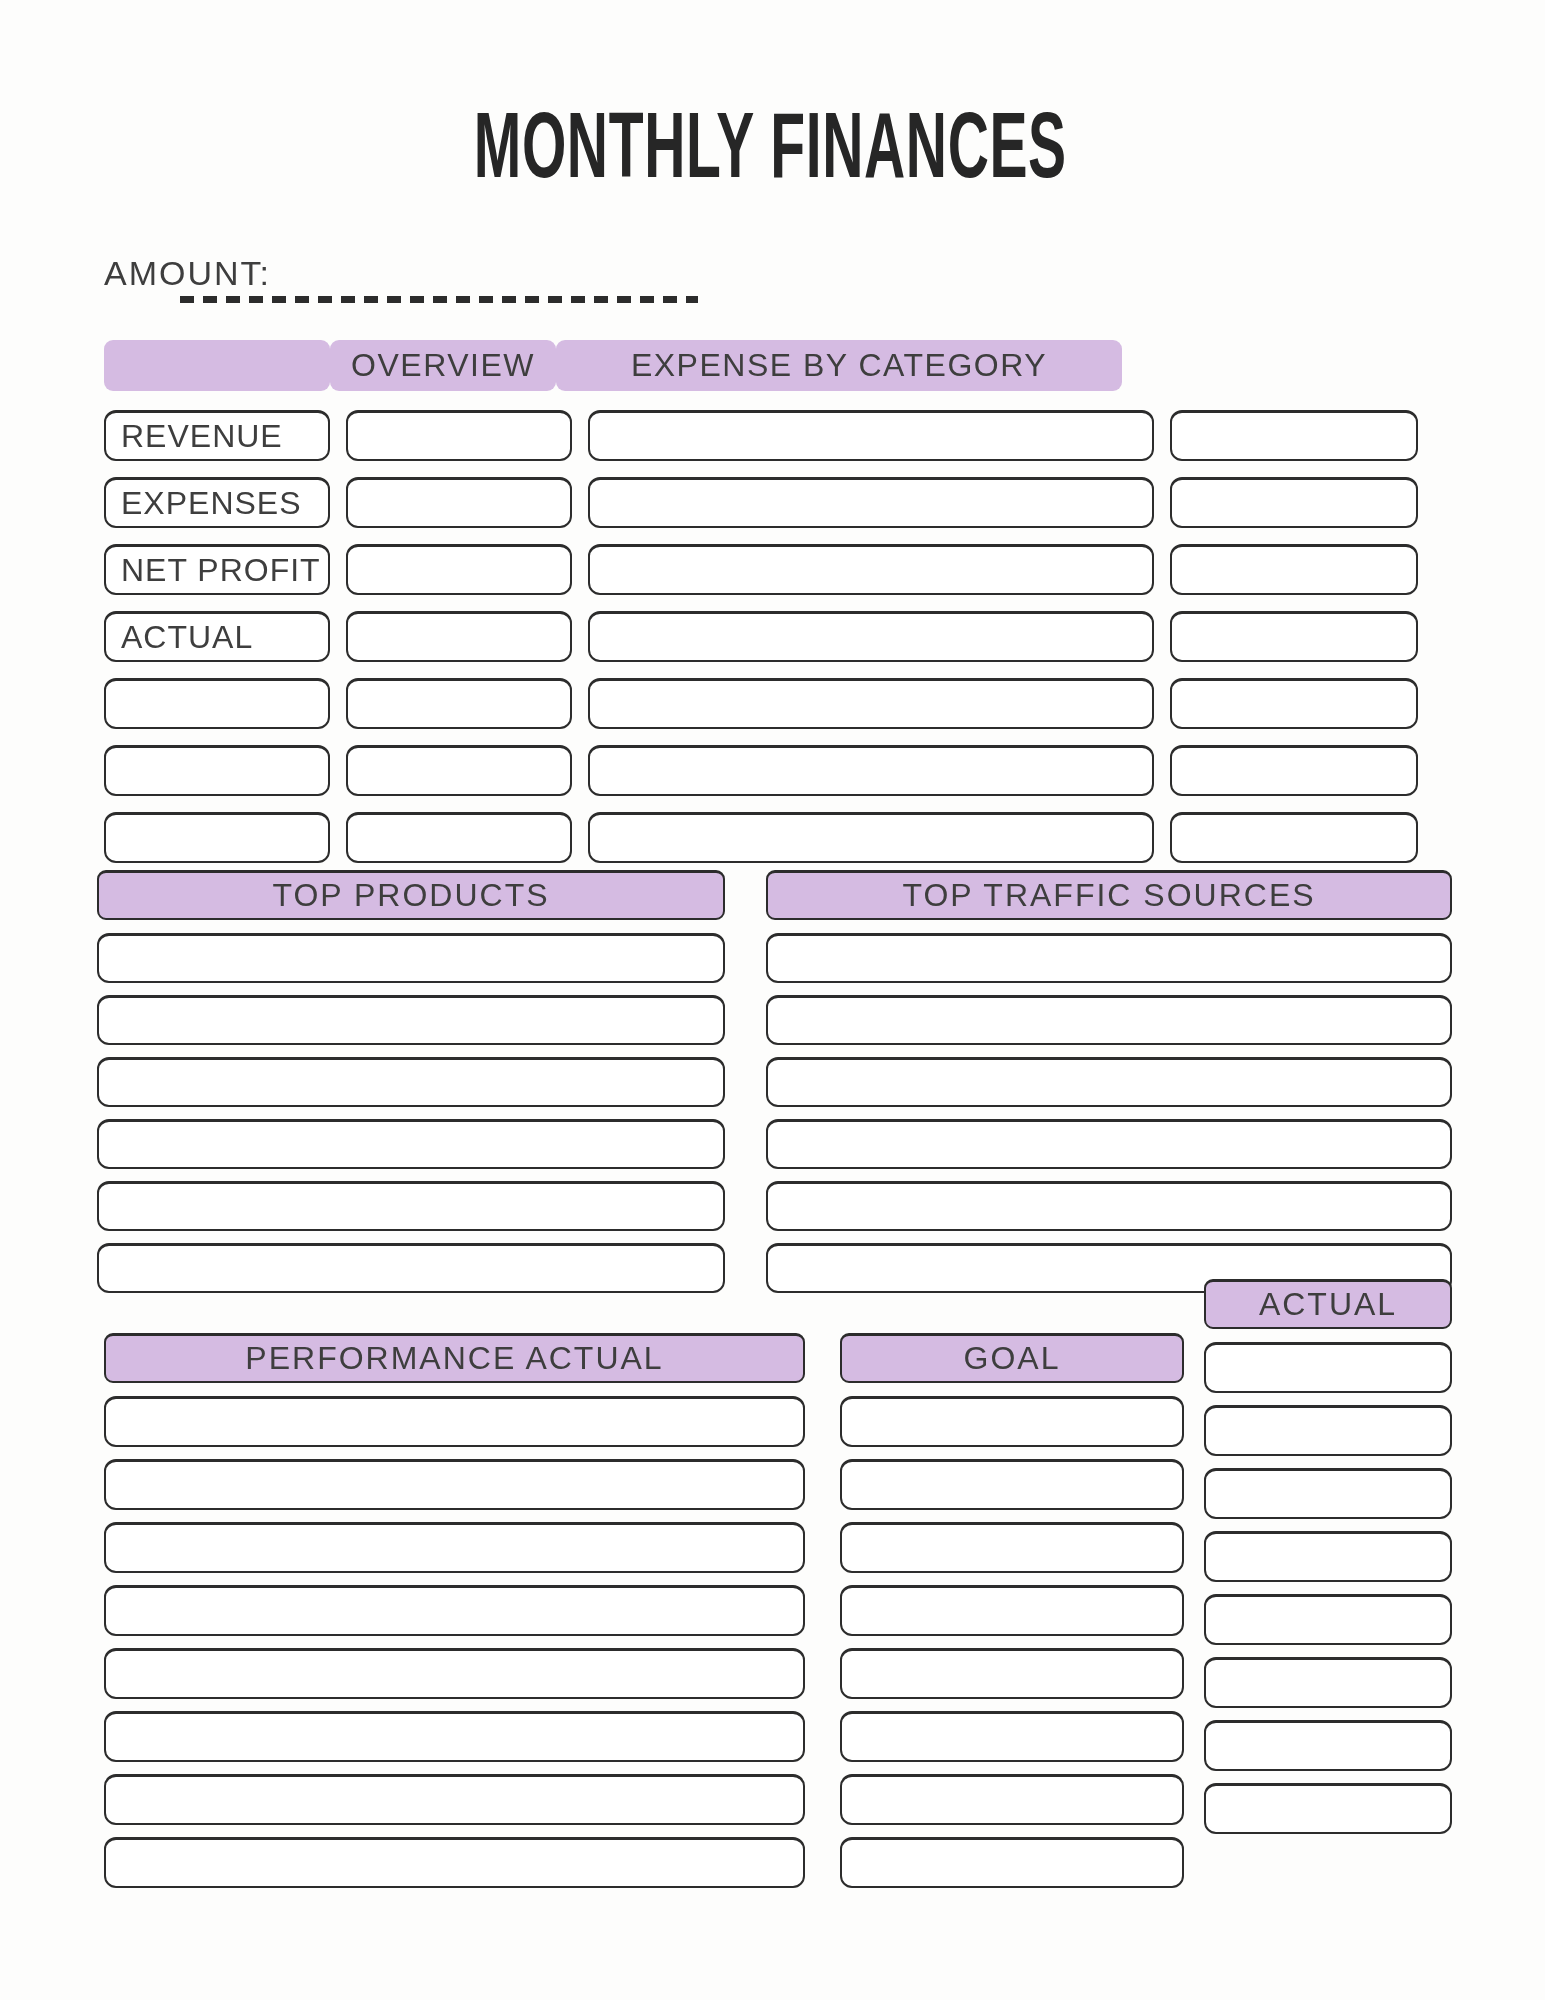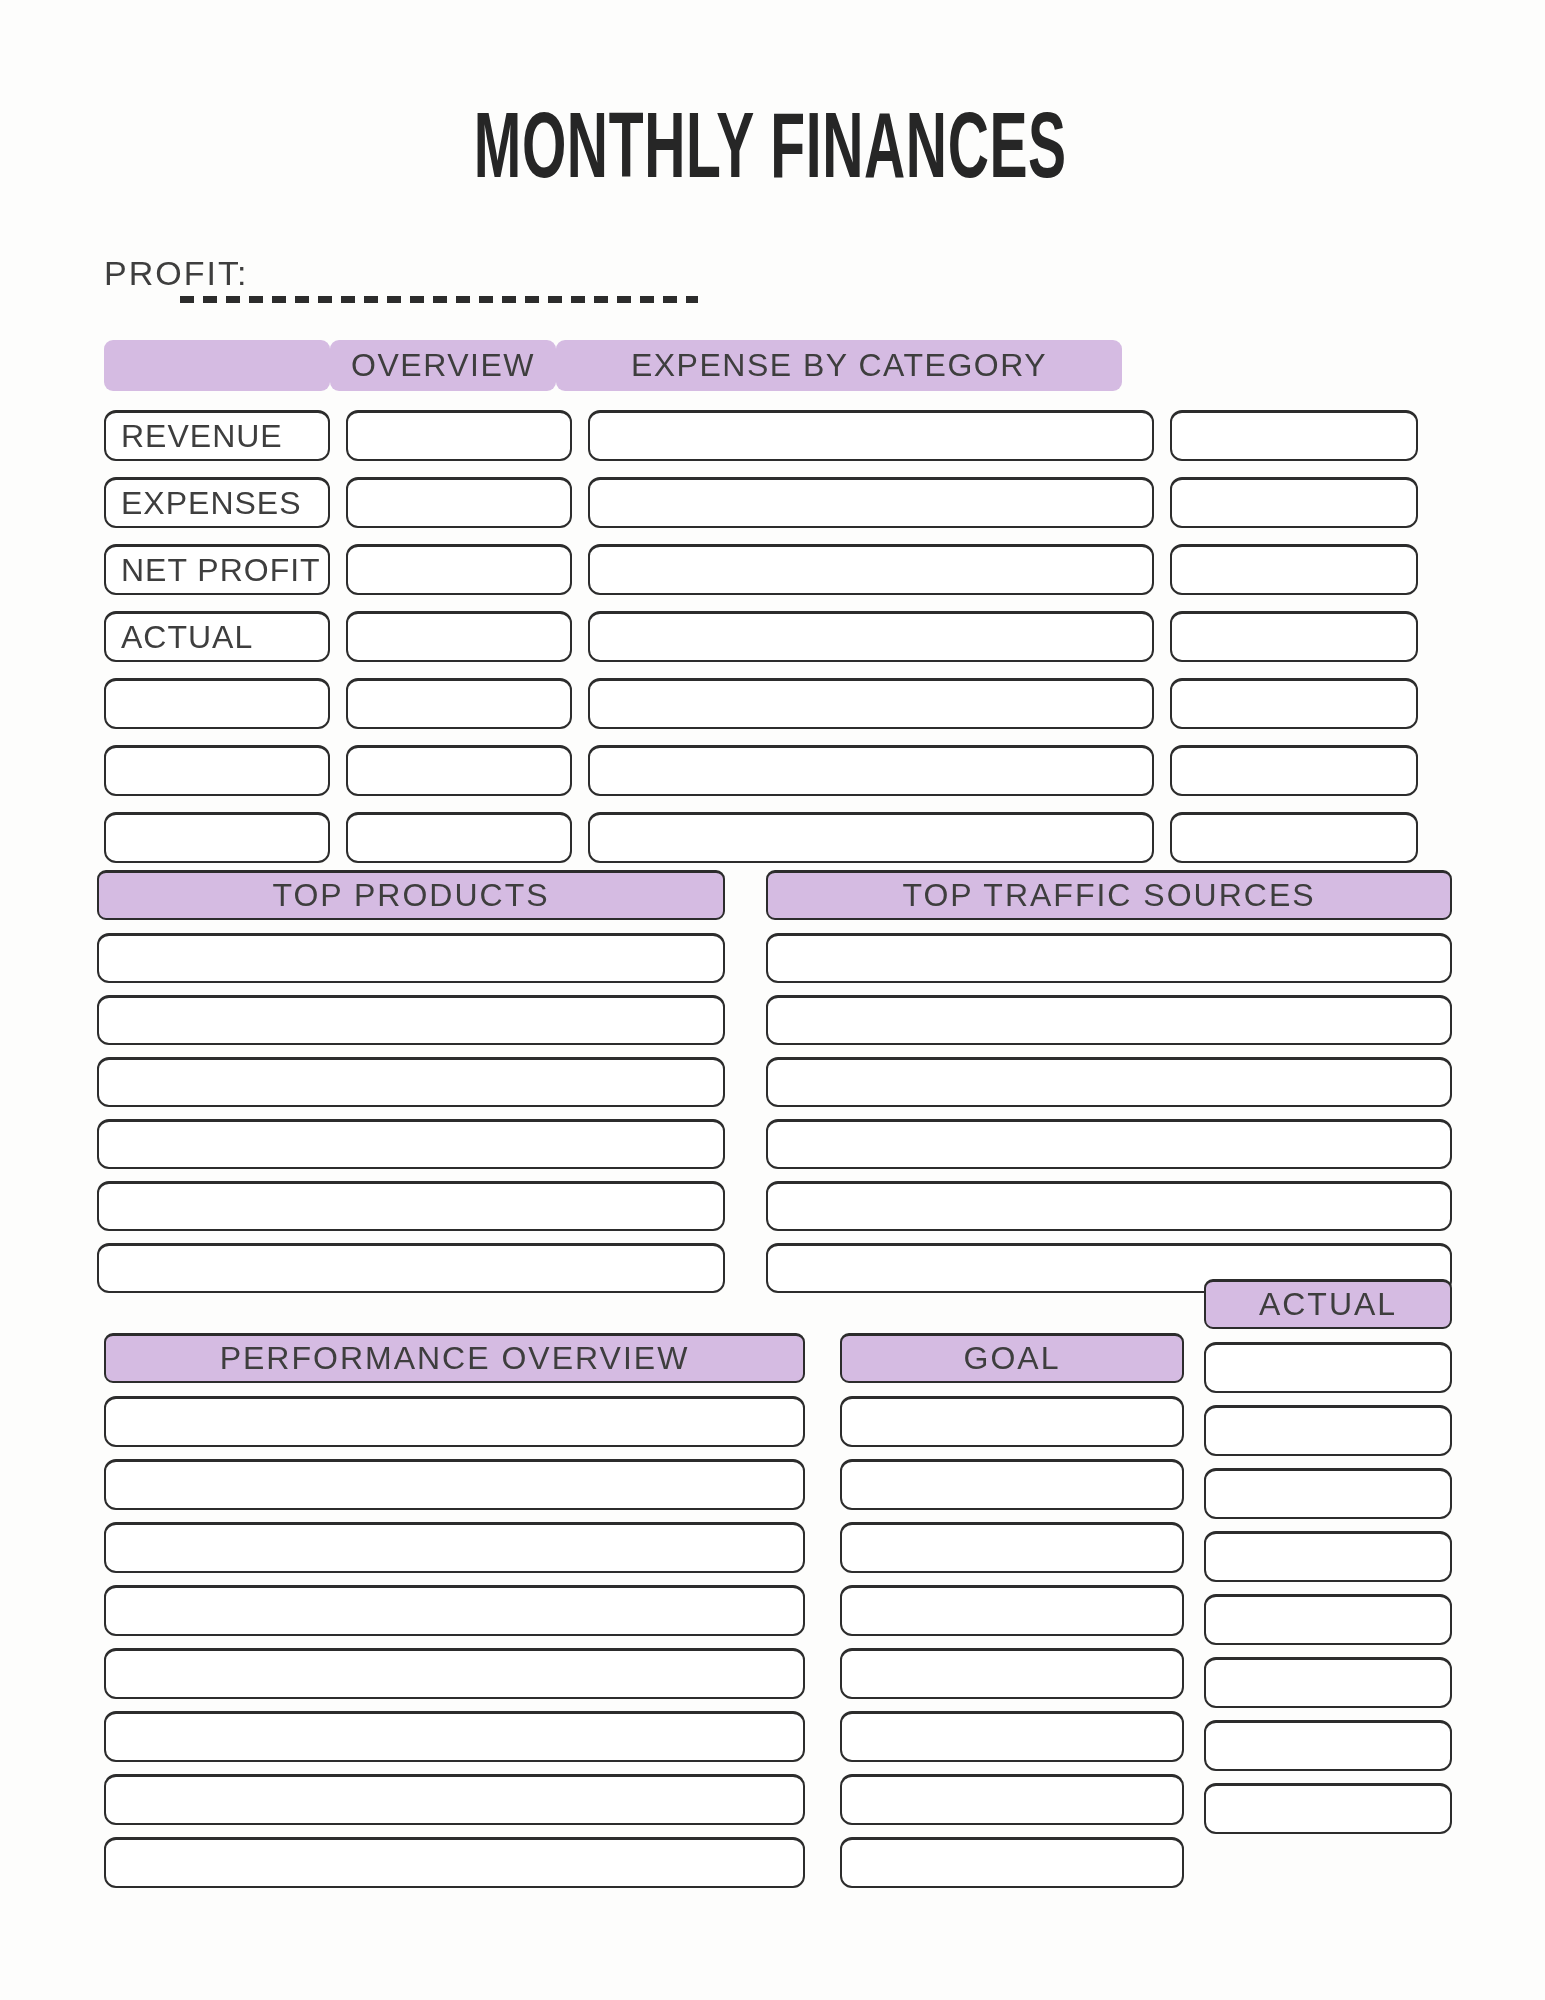--- a/index.html
+++ b/index.html
@@ -89,21 +89,21 @@
 </style>
 </head>
 <body>
 
 <div class="page">
 
   <div class="title-wrap">
     <span>MONTHLY FINANCES</span>
   </div>
 
-  <div class="month-label">PROFIT:</div>
+  <div class="month-label">AMOUNT:</div>
   <div class="month-line"></div>
 
   <div class="ovh-grid">
     <div class="hcell"></div>
     <div class="hcell">OVERVIEW</div>
     <div class="hcell">EXPENSE BY CATEGORY</div>
   </div>
 
   <div class="ovr-grid" id="ovRows">
       <div class="cell labeled">REVENUE</div>
@@ -154,21 +154,21 @@
         <div class="field"></div>
         <div class="field"></div>
         <div class="field"></div>
         <div class="field"></div>
         <div class="field"></div>
         <div class="field"></div>
       </div>
   </div>
 
   <div class="col-block" id="perfCol">
-    <div class="sec-header">PERFORMANCE OVERVIEW</div>
+    <div class="sec-header">PERFORMANCE ACTUAL</div>
     <div class="rows tall" id="pmRows">
         <div class="field"></div>
         <div class="field"></div>
         <div class="field"></div>
         <div class="field"></div>
         <div class="field"></div>
         <div class="field"></div>
         <div class="field"></div>
         <div class="field"></div>
       </div>

